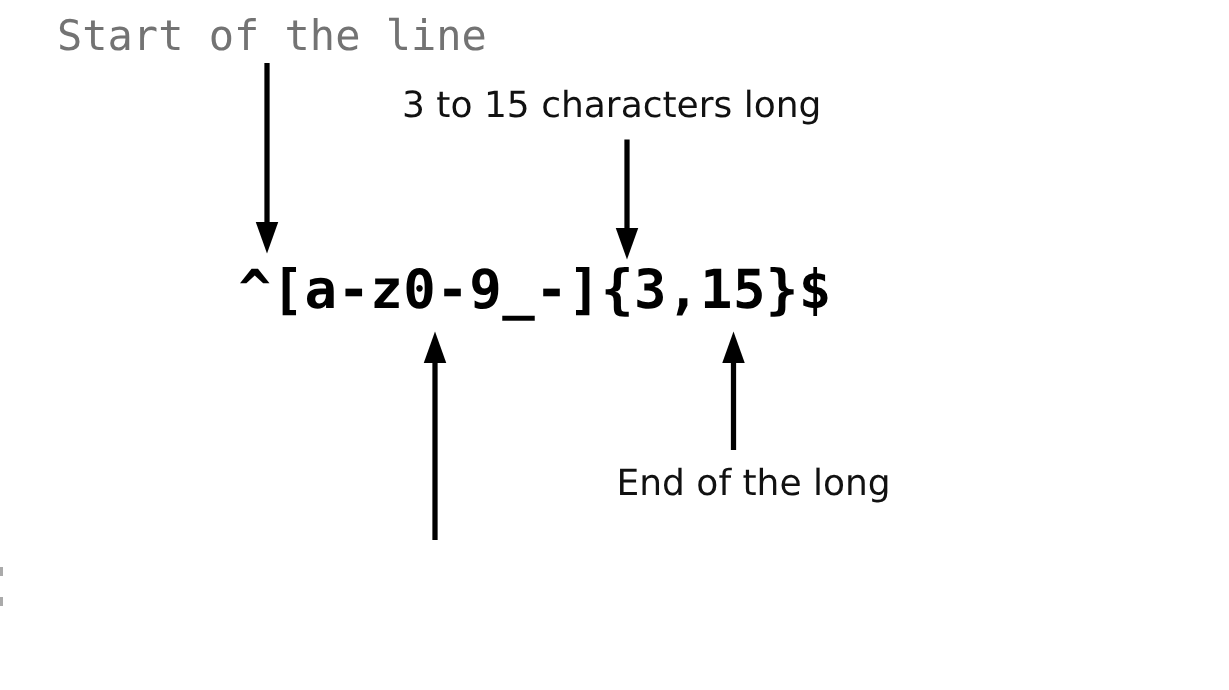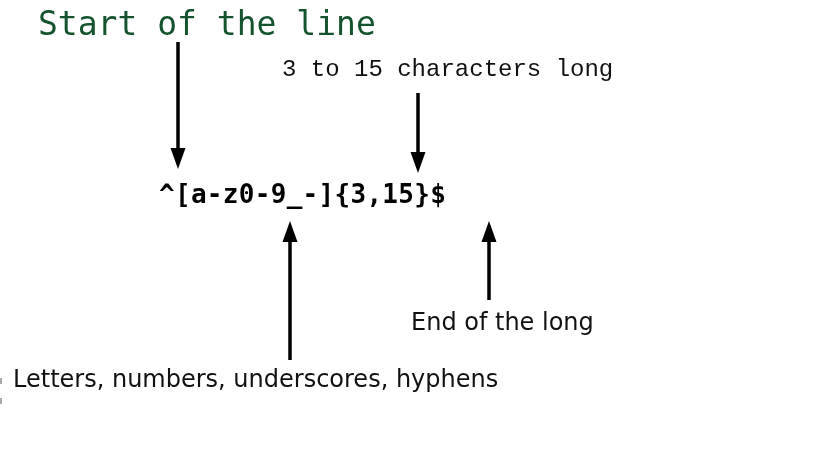--- a/index.html
+++ b/index.html
@@ -19,28 +19,28 @@
   .abs { position: absolute; }
   .label-sans {
     font-family: "DejaVu Sans", "Liberation Sans", sans-serif;
     font-size: 24px;
     line-height: 28px;
     color: #111111;
     white-space: nowrap;
   }
   .label-mono {
     font-family: "DejaVu Sans Mono", "Liberation Mono", monospace;
-    font-size: 33px;
+    font-size: 28px;
     line-height: 28px;
-    color: #14532d;
+    color: #737373;
     white-space: nowrap;
   }
   .regex {
     font-family: "DejaVu Sans Mono", "Liberation Mono", monospace;
-    font-size: 26px;
+    font-size: 36px;
     font-weight: bold;
     line-height: 36px;
     letter-spacing: 0.3px;
     color: #000000;
     white-space: nowrap;
   }
   .arrow-svg { display: block; }
   .edge-artifact {
     position: absolute;
     left: 0;
@@ -54,39 +54,38 @@
 
 <div class="stage">
 
   <div class="abs label-mono" style="left:38px; top:10px;">Start of the line</div>
 
   <svg class="abs arrow-svg" style="left:169px; top:40px;" width="18" height="130" viewBox="0 0 18 130">
     <line x1="9" y1="2" x2="9" y2="110" stroke="#000000" stroke-width="3.5"></line>
     <polygon points="9,129 1.5,108 16.5,108" fill="#000000"></polygon>
   </svg>
 
-  <div class="abs label-sans" style="left:282px; top:56px;font-family:Liberation Mono, monospace;">3 to 15 characters long</div>
+  <div class="abs label-sans" style="left:268px; top:56px;">3 to 15 characters long</div>
 
   <svg class="abs arrow-svg" style="left:409px; top:91px;" width="18" height="83" viewBox="0 0 18 83">
     <line x1="9" y1="2" x2="9" y2="63" stroke="#000000" stroke-width="3.5"></line>
     <polygon points="9,82 1.5,61 16.5,61" fill="#000000"></polygon>
   </svg>
 
   <div class="abs regex" style="left:159px; top:176px;">^[a-z0-9_-]{3,15}$</div>
 
   <svg class="abs arrow-svg" style="left:281px; top:220px;" width="18" height="141" viewBox="0 0 18 141">
     <polygon points="9,1 1.5,22 16.5,22" fill="#000000"></polygon>
     <line x1="9" y1="20" x2="9" y2="140" stroke="#000000" stroke-width="3.5"></line>
   </svg>
 
   <svg class="abs arrow-svg" style="left:480px; top:220px;" width="18" height="81" viewBox="0 0 18 81">
     <polygon points="9,1 1.5,22 16.5,22" fill="#000000"></polygon>
     <line x1="9" y1="20" x2="9" y2="80" stroke="#000000" stroke-width="3.5"></line>
   </svg>
 
   <div class="abs label-sans" style="left:411px; top:308px;">End of the long</div>
 
-  <div class="abs label-sans" style="left:13px; top:365px;">Letters, numbers, underscores, hyphens</div>
 
   <div class="edge-artifact" style="top:378px;"></div>
   <div class="edge-artifact" style="top:398px;"></div>
 
 </div>
 
 </body></html>

